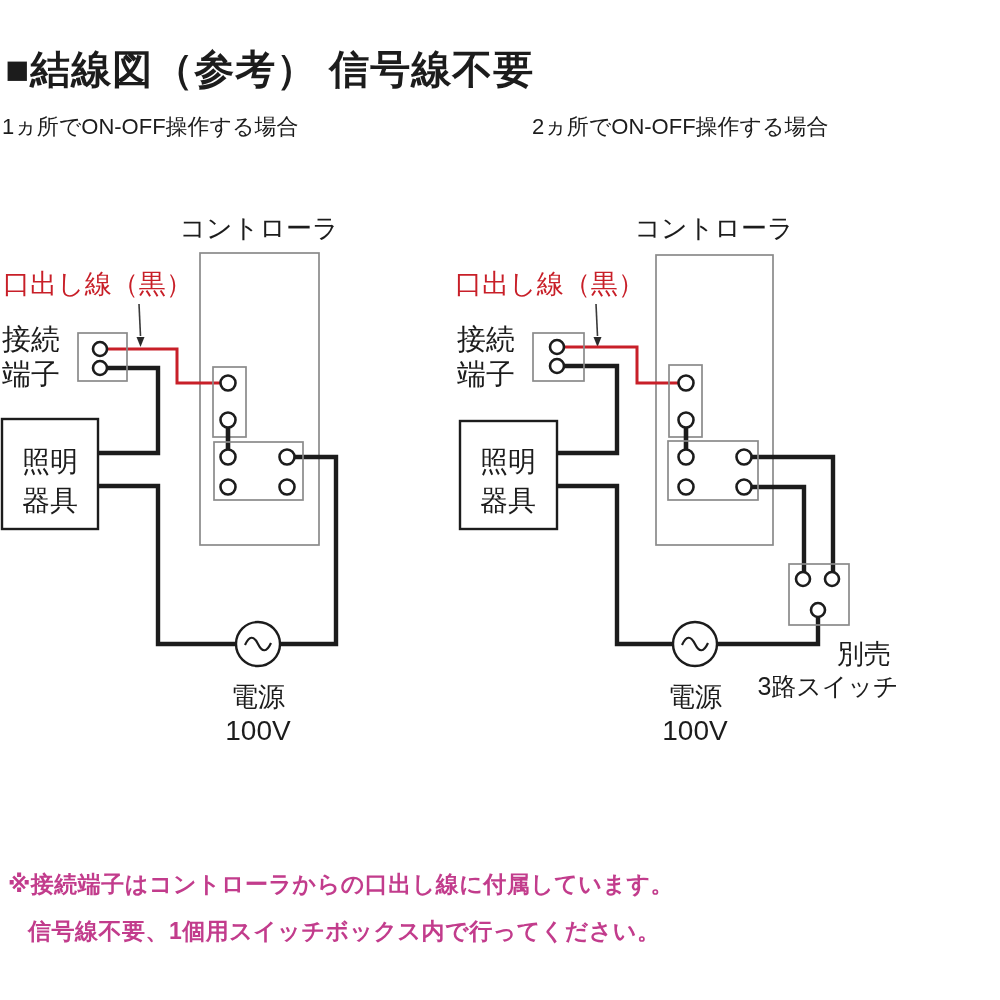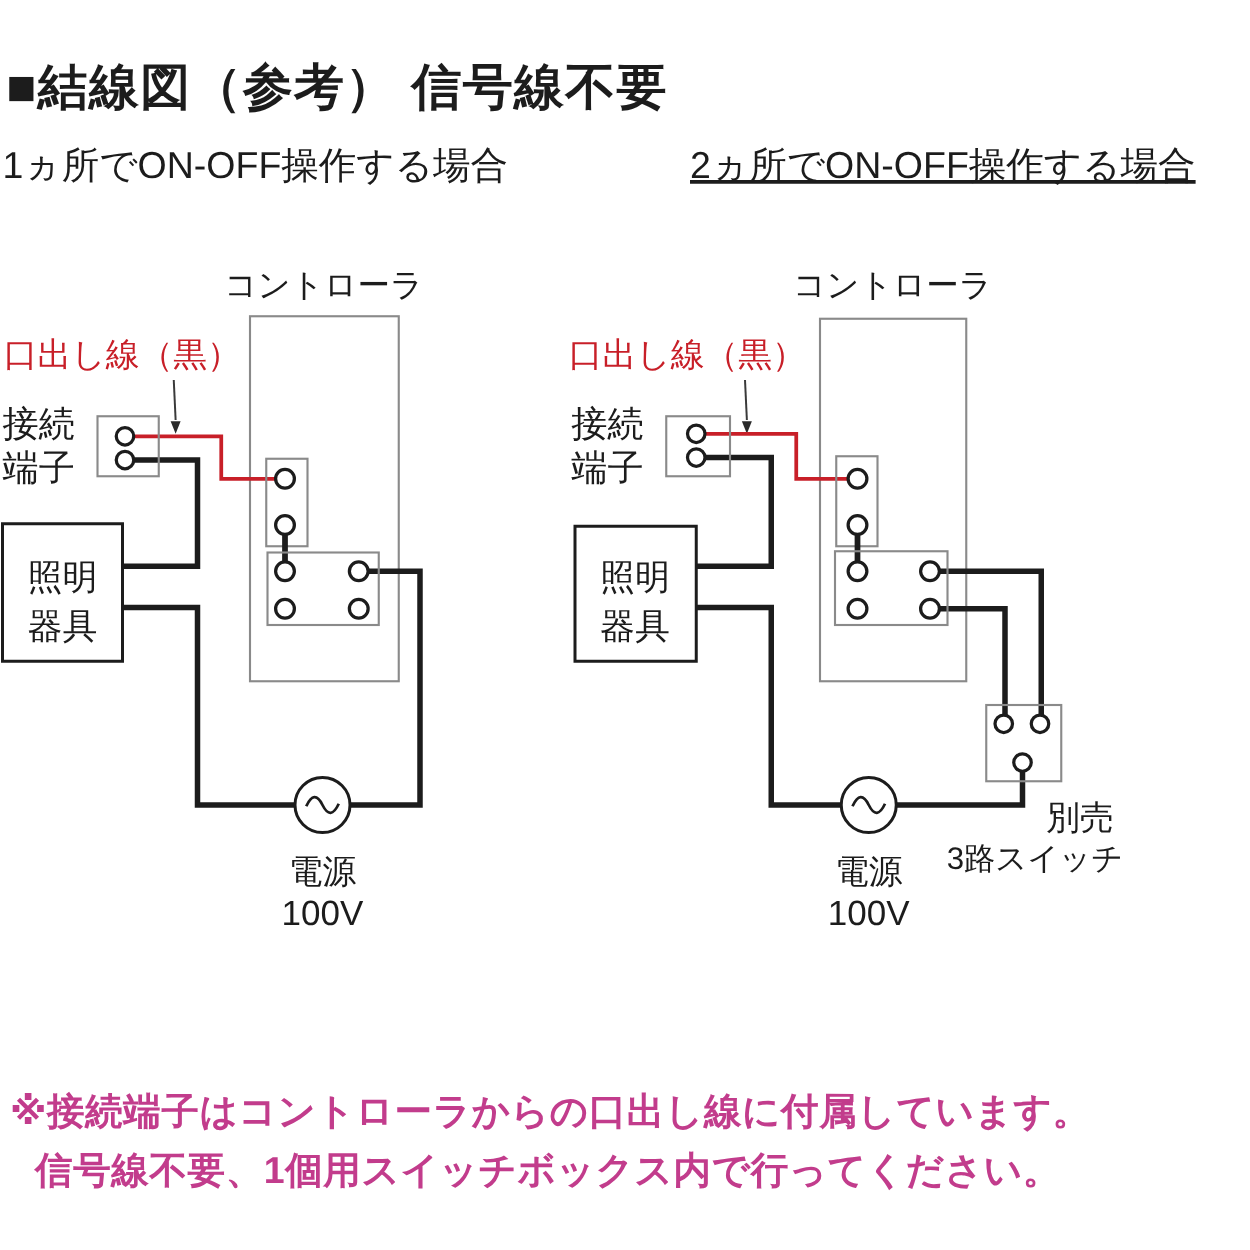--- a/index.html
+++ b/index.html
@@ -3,24 +3,24 @@
 <meta charset="utf-8">
 <style>
   html,body { margin:0; padding:0; background:#ffffff; }
   .screen {
     position:relative; width:1000px; height:1000px; background:#ffffff;
     font-family:"Liberation Sans","DejaVu Sans",sans-serif;
     color:#1c1c1c; overflow:hidden;
   }
   .abs { position:absolute; white-space:nowrap; }
   .title { left:5px; top:42px; font-size:40px; font-weight:700; letter-spacing:1px; }
-  .subhead { top:112px; font-size:30px; font-weight:500; }
+  .subhead { top:112px; font-size:22px; font-weight:500; }
   .subhead.left { left:2px; }
-  .subhead.right { left:552px;text-decoration:underline; }
-  .footnote { font-size:30px; font-weight:600; color:#c23c8c; letter-spacing:0.5px; }
+  .subhead.right { left:532px; }
+  .footnote { font-size:23px; font-weight:600; color:#c23c8c; letter-spacing:0.5px; }
   .foot1 { left:8px; top:869px; }
   .foot2 { left:28px; top:916px; }
 
   svg { position:absolute; overflow:visible; }
   svg text {
     font-family:"Liberation Sans","DejaVu Sans",sans-serif;
     fill:#1c1c1c; font-weight:500;
   }
   .t25 { font-size:25px; } .t26 { font-size:26px; } .t27 { font-size:27px; }
   .t28 { font-size:28px; } .t29 { font-size:29px; }

